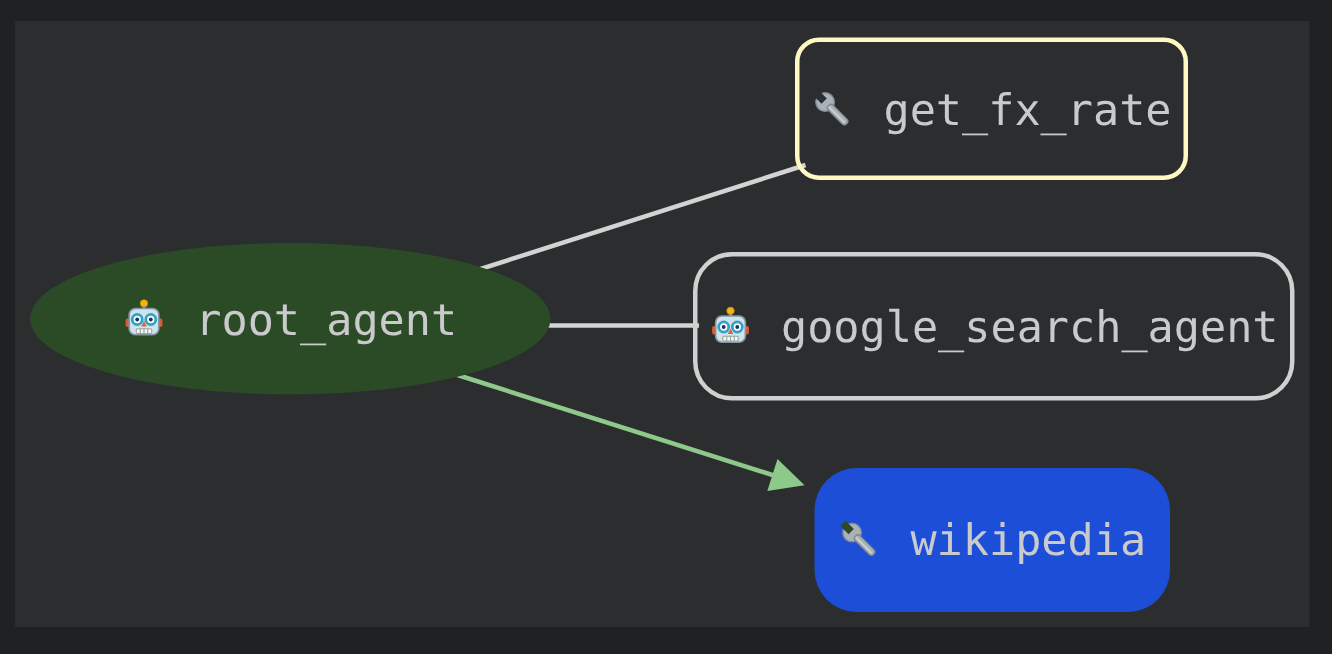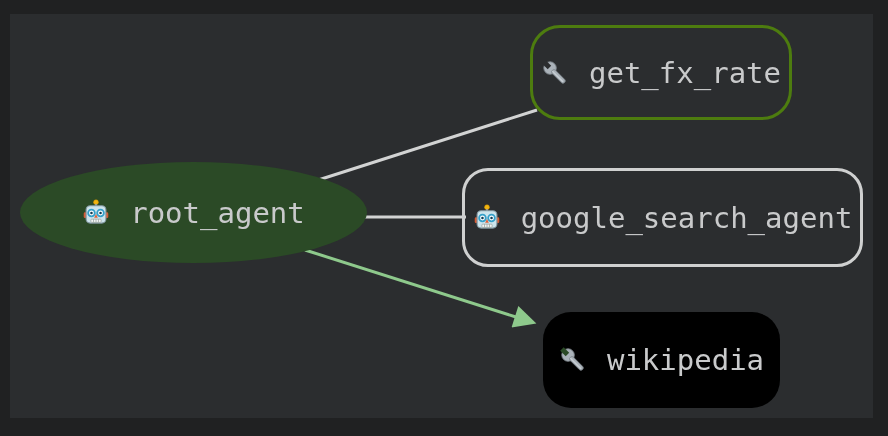--- a/index.html
+++ b/index.html
@@ -20,29 +20,29 @@
     box-sizing:border-box;cursor:pointer;
   }
   .node .icon{display:flex;align-items:center;justify-content:center;}
   .node .icon svg{display:block;}
   .node-ellipse{
     left:10px;top:148px;width:347px;height:101px;
     background:#2b4a26;border-radius:50%;align-items:center;
   }
   .node-fx{
     left:520px;top:11px;width:262px;height:95px;
-    border:3px solid #4d7c0f;border-radius:30px;background:transparent;
+    border:3px solid #fef9c3;border-radius:16px;background:transparent;
   }
   .node-google{
     left:452px;top:154px;width:401px;height:99px;
     border:3px solid #cfd0d0;border-radius:26px;background:transparent;
   }
   .node-wiki{
     left:533px;top:298px;width:237px;height:96px;
-    background:#000000;border-radius:28px;
+    background:#1d4ed8;border-radius:28px;
   }
   .label{pointer-events:none;}
 </style>
 </head>
 <body>
 
 <div class="stage">
   <div class="canvas">
 
     <svg class="edges" viewBox="0 0 863 404" xmlns="http://www.w3.org/2000/svg">

